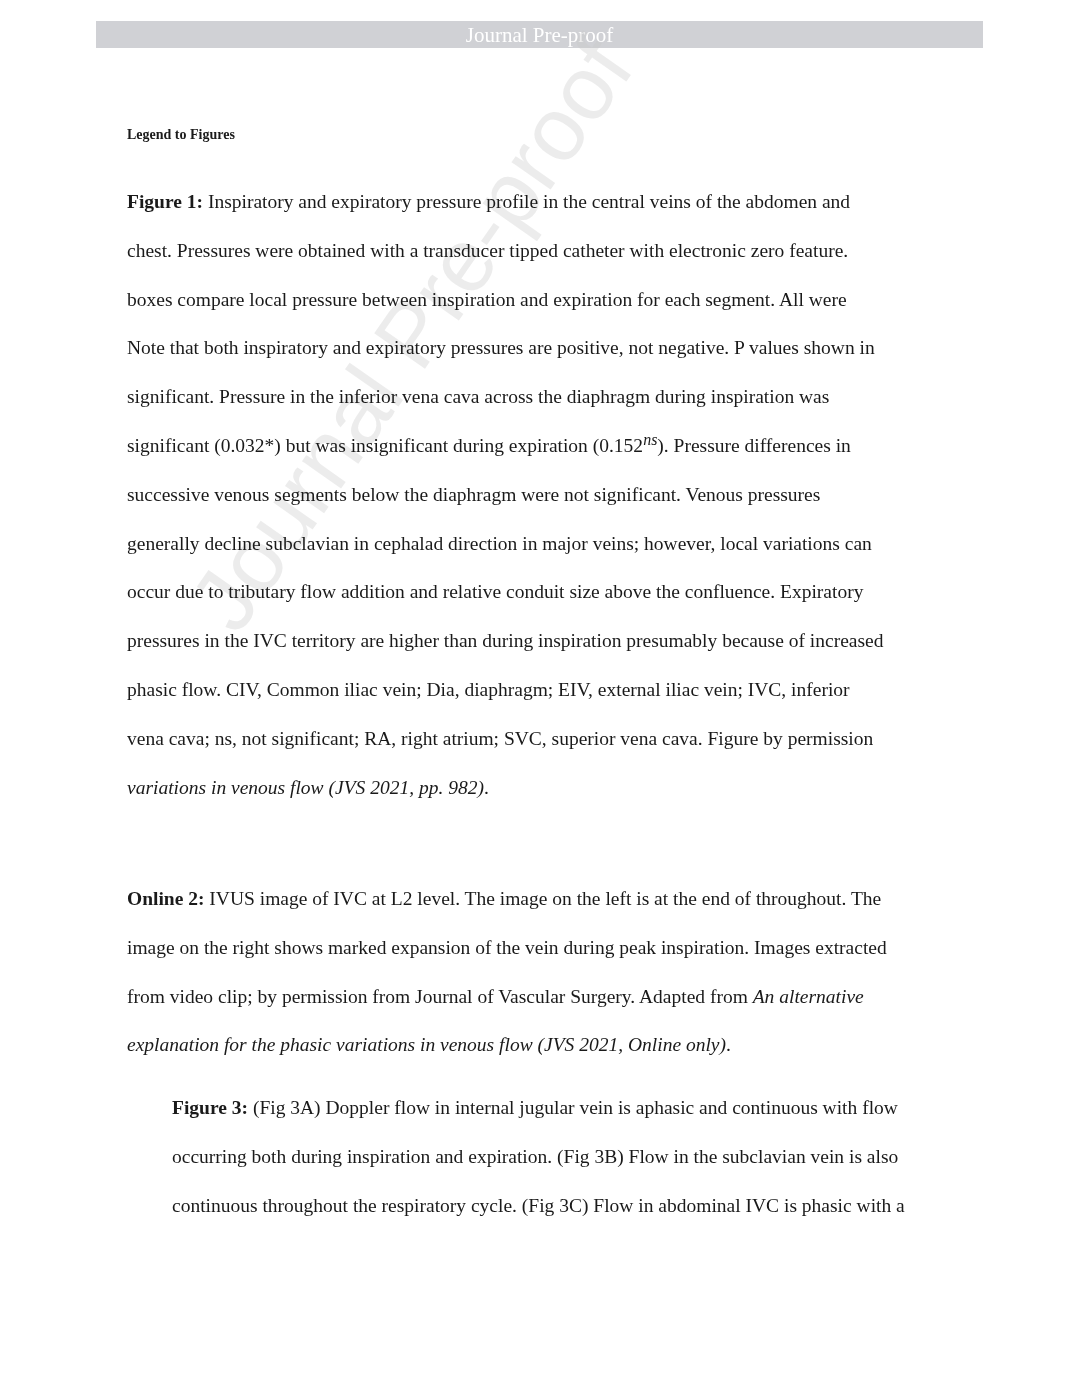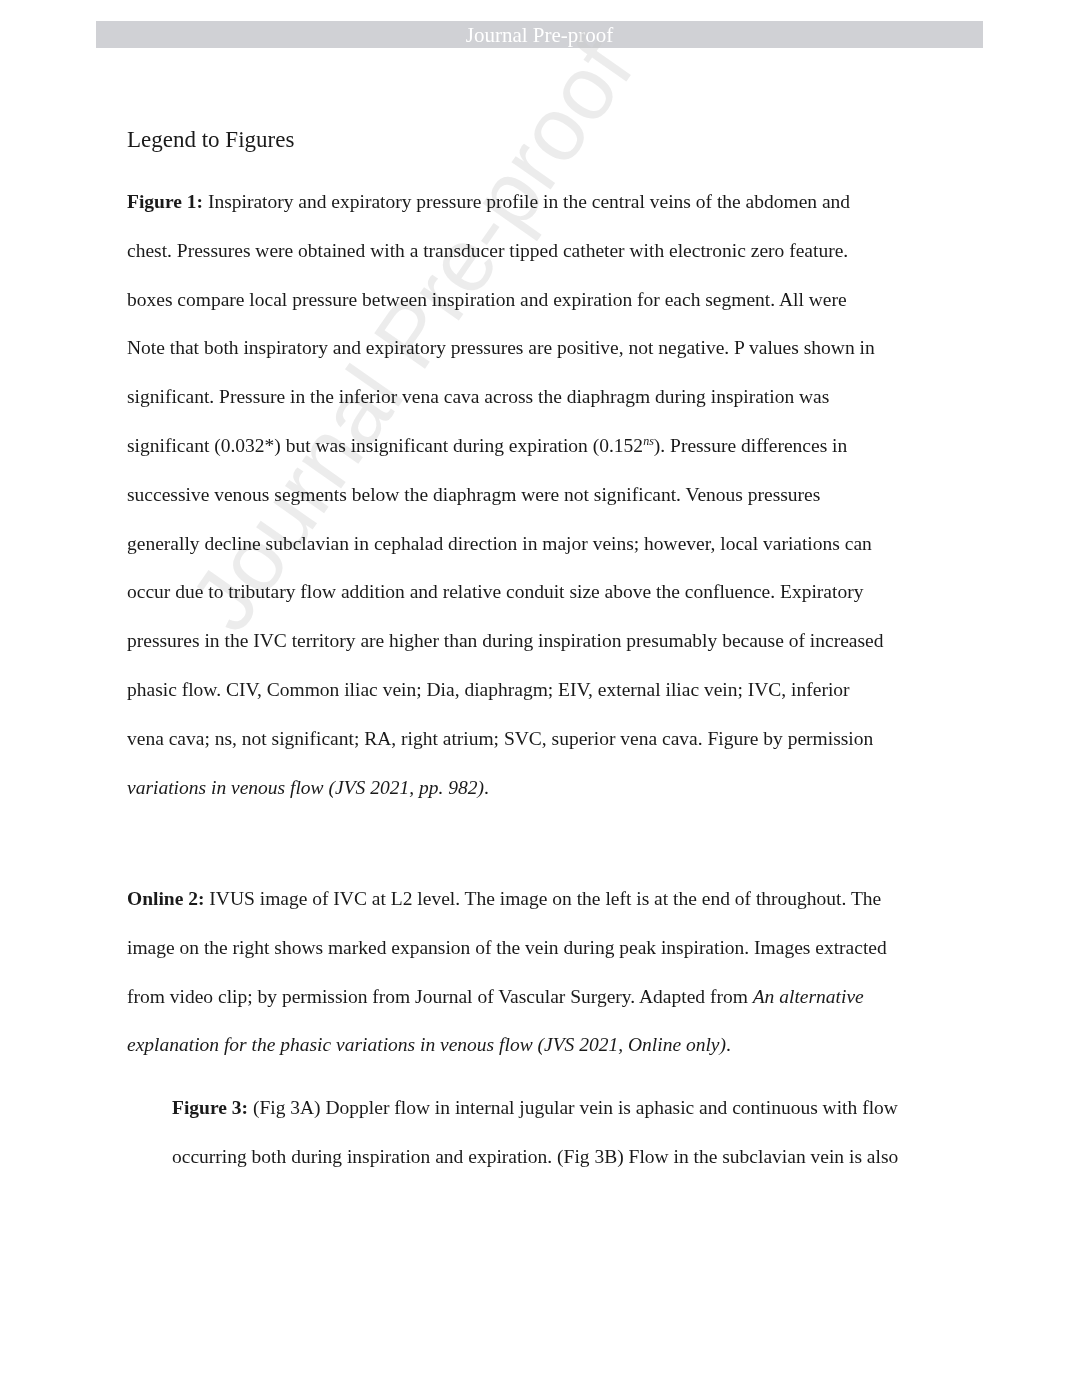--- a/index.html
+++ b/index.html
@@ -7,26 +7,26 @@
          font-family: "Liberation Serif", "DejaVu Serif", serif; color: #1a1a1a; }
   .banner { position: absolute; left: 96px; top: 21px; width: 887px; height: 27px;
             background: #d0d1d5; color: #ffffff; text-align: center;
             font-size: 21px; line-height: 29px; }
   .watermark { position: absolute; left: 170px; top: 590px; font-size: 90px;
                color: rgba(200,200,200,0.35); transform: rotate(-55deg);
                transform-origin: left top; white-space: nowrap;
                font-family: "Liberation Sans", "DejaVu Sans", sans-serif;
                pointer-events: none; }
   .content { position: absolute; left: 127px; top: 0; width: 835px; }
-  .heading { position: absolute; top: 127px; left: 0; font-weight: normal; font-size: 23px; }
+  .heading { position: absolute; top: 127px; left: 0; font-weight: bold; font-size: 14px; }
   .para { position: absolute; left: 0; width: 835px; font-size: 19.5px; line-height: 48.8px; margin: 0; }
   .line { display: block; white-space: nowrap; height: 48.8px; }
   .fig-label { font-weight: bold; }
   i { font-style: italic; }
-  sup { font-size: 12px; font-style: italic; line-height: 0; }
+  sup { font-size: 16px; font-style: italic; line-height: 0; }
 </style>
 </head>
 <body>
 
 <div class="banner">Journal Pre-proof</div>
 
 <div class="watermark">Journal Pre-proof</div>
 
 <div class="content">
   <div class="heading">Legend to Figures</div>
@@ -50,14 +50,15 @@
   <div class="para" style="top:875px;">
     <span class="line"><span class="fig-label">Online 2:</span><span> IVUS image of IVC at L2 level. The image on the left is at the end of throughout. The</span></span>
     <span class="line">image on the right shows marked expansion of the vein during peak inspiration. Images extracted</span>
     <span class="line"><span>from video clip; by permission from Journal of Vascular Surgery. Adapted from </span><i>An alternative</i></span>
     <span class="line"><i>explanation for the phasic variations in venous flow (JVS 2021, Online only)</i><span>.</span></span>
   </div>
 
   <div class="para" style="top:1084px;margin-left:45px;">
     <span class="line"><span class="fig-label">Figure 3:</span><span> (Fig 3A) Doppler flow in internal jugular vein is aphasic and continuous with flow</span></span>
     <span class="line">occurring both during inspiration and expiration. (Fig 3B) Flow in the subclavian vein is also</span>
+    <span class="line">continuous throughout the respiratory cycle. (Fig 3C) Flow in abdominal IVC is phasic with a</span>
   </div>
 </div>
 
 </body></html>

